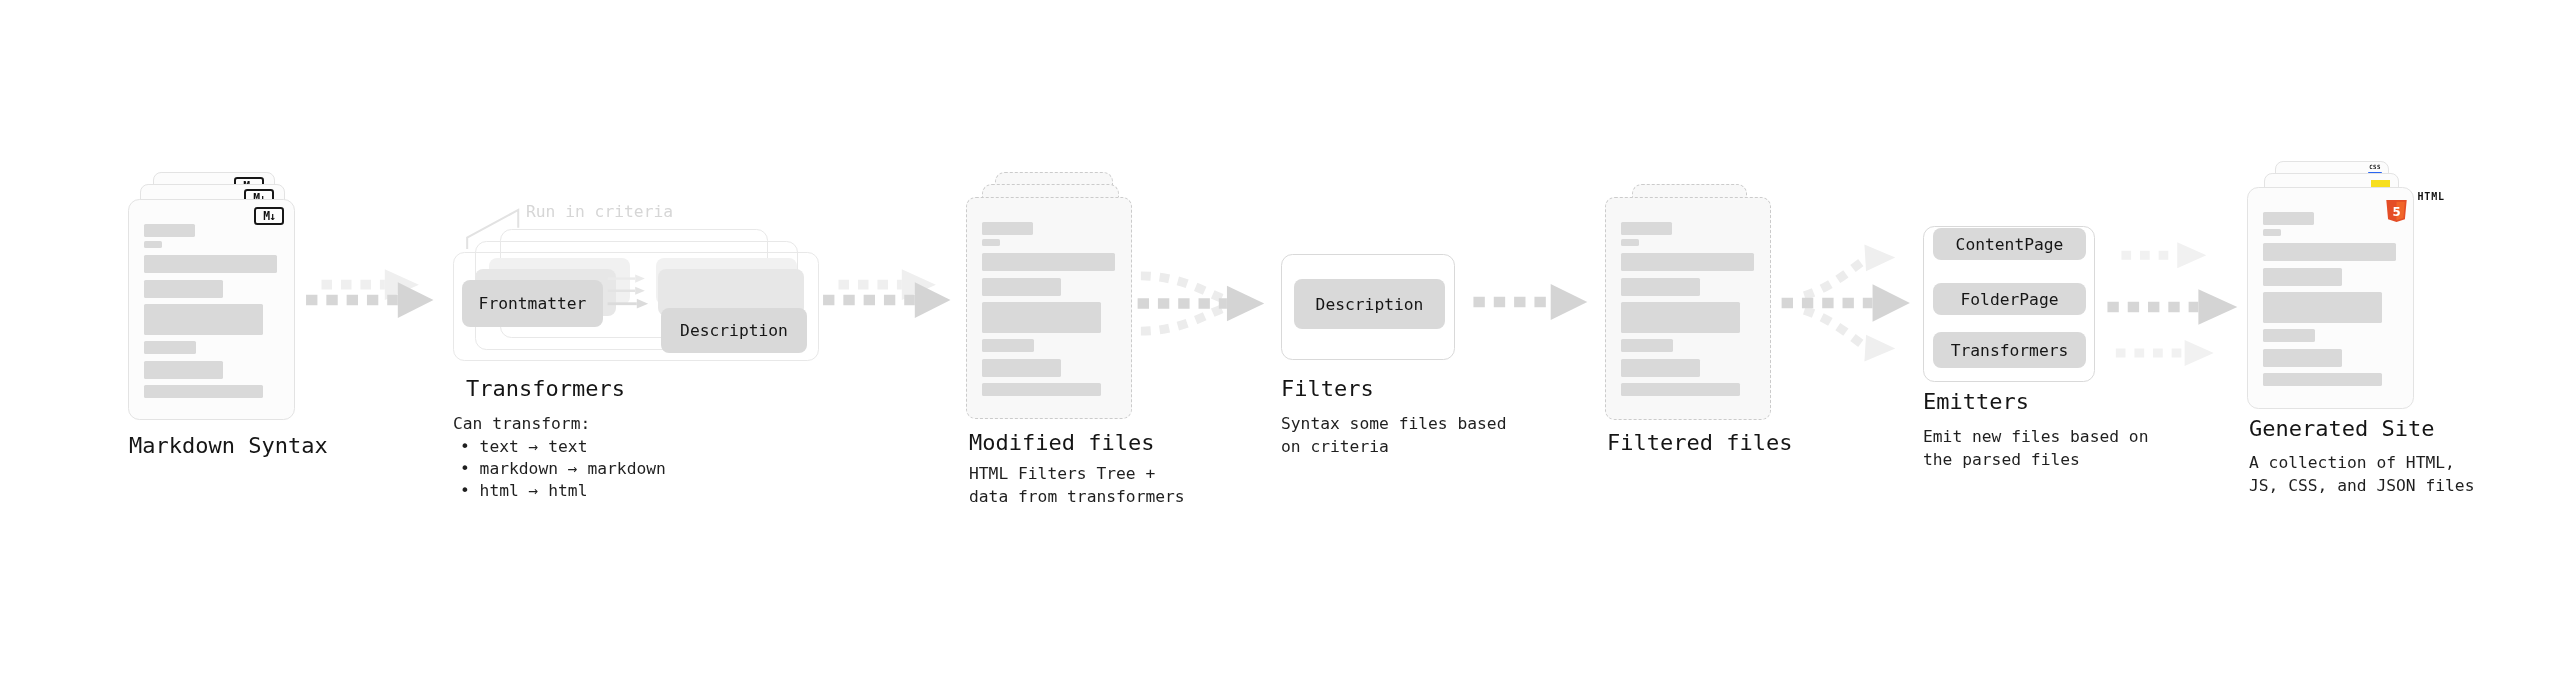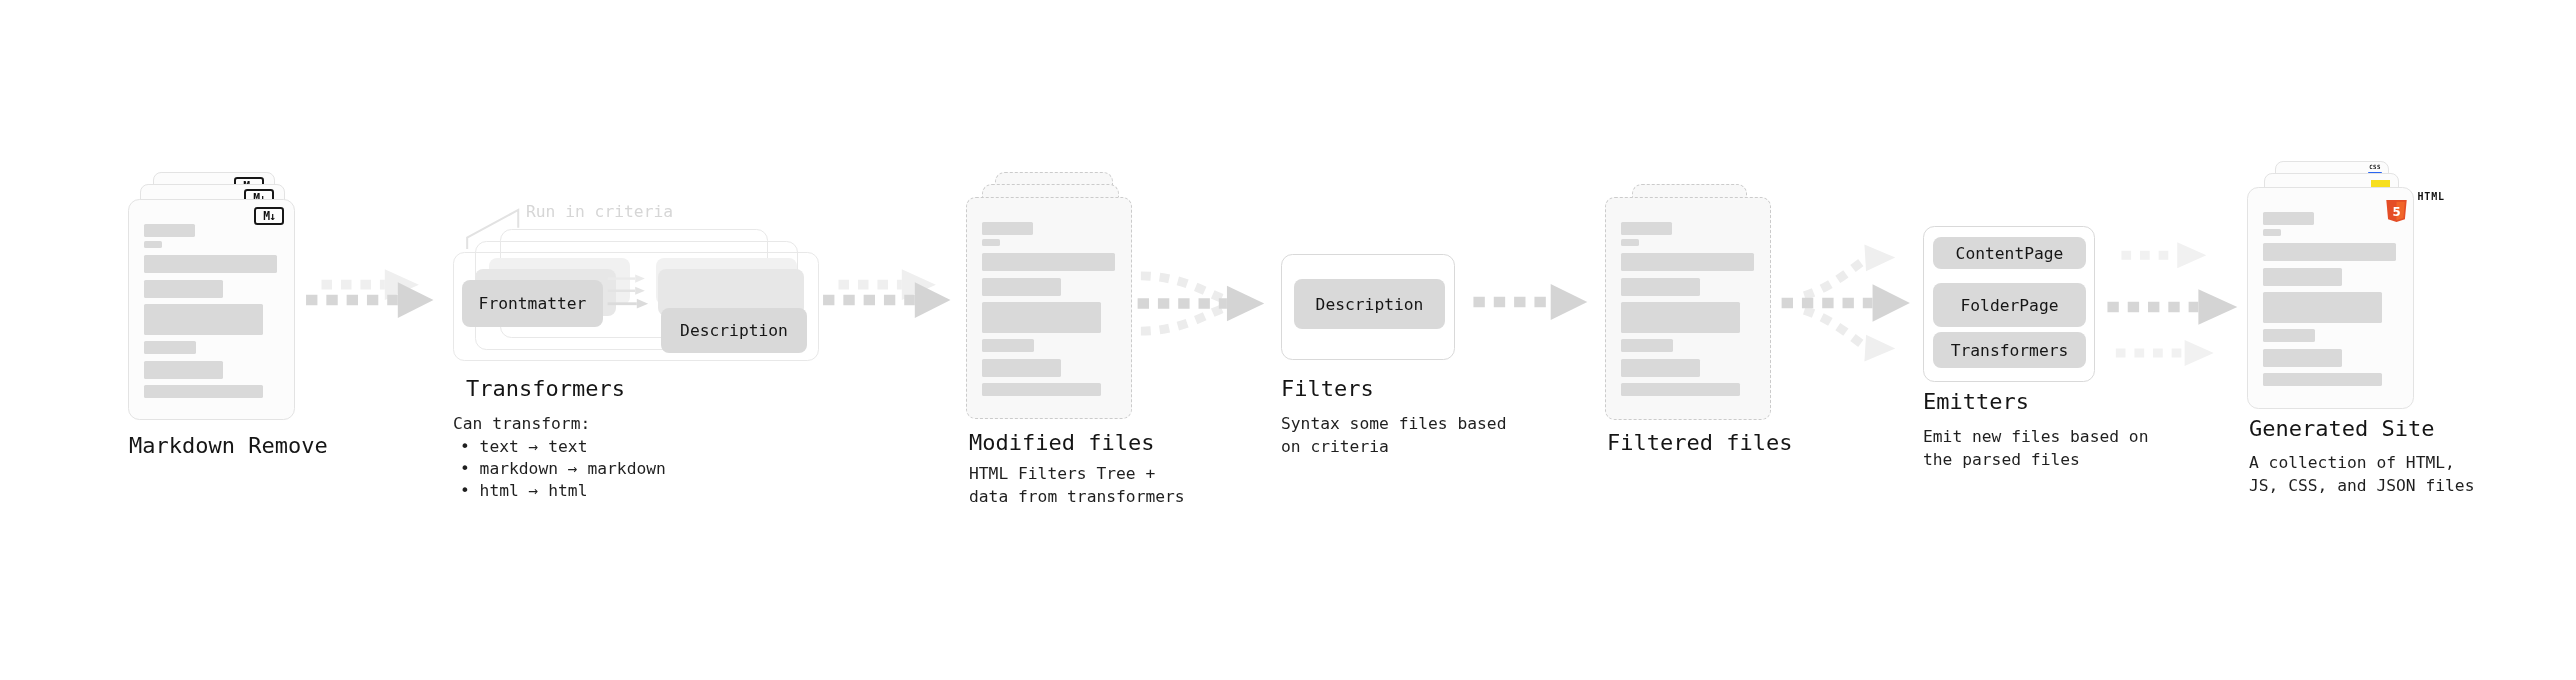--- a/index.html
+++ b/index.html
@@ -59,21 +59,21 @@
       <div class="md-badge" style="right:9.8px;top:7.3px;">M↓</div>
     <div class="bar" style="top: 24.4px; width: 51px; height: 13px;"></div>
         <div class="bar" style="top: 41px; width: 18px; height: 6.5px;"></div>
         <div class="bar" style="top: 55px; width: 133px; height: 18px;"></div>
         <div class="bar" style="top: 80px; width: 79px; height: 18px;"></div>
         <div class="bar" style="top: 104px; width: 119px; height: 31px;"></div>
         <div class="bar" style="top: 141px; width: 52px; height: 13px;"></div>
         <div class="bar" style="top: 161px; width: 79px; height: 18px;"></div>
         <div class="bar" style="top: 185px; width: 119px; height: 13px;"></div>
       </div>
-    <div class="stage-label" style="left:129px;top:432px;">Markdown Remove</div>
+    <div class="stage-label" style="left:129px;top:432px;">Markdown Syntax</div>
   </div>
 
   <svg class="abs" style="left:302px;top:257px;z-index:0;" width="138" height="65" viewBox="0 0 170 80">
     <line x1="24" y1="34" x2="102" y2="34" stroke="#efefef" stroke-width="12" stroke-dasharray="13 11"></line>
     <polygon points="102,15 144,34 102,53" fill="#efefef"></polygon>
     <line x1="5" y1="53" x2="118" y2="53" stroke="#d6d6d6" stroke-width="13" stroke-dasharray="14 11"></line>
     <polygon points="118,31 162,53 118,75" fill="#d4d4d4"></polygon>
   </svg>
 
   <div>
@@ -176,22 +176,22 @@
     <path d="M30,72 C62,62 82,44 104,28" stroke="#ececec" stroke-width="11" stroke-dasharray="12 11" fill="none"></path>
     <polygon points="104,9 142,25 106,42" fill="#efefef"></polygon>
     <path d="M30,90 C62,100 82,118 104,134" stroke="#ececec" stroke-width="11" stroke-dasharray="12 11" fill="none"></path>
     <polygon points="106,120 142,137 104,153" fill="#efefef"></polygon>
     <line x1="2" y1="81" x2="114" y2="81" stroke="#d6d6d6" stroke-width="13" stroke-dasharray="14 11"></line>
     <polygon points="114,58 160,81 114,104" fill="#d4d4d4"></polygon>
   </svg>
 
   <div>
     <div class="frame" style="left:1923px;top:226px;width:172px;height:156px;"></div>
-    <div class="chip" style="left:1933px;top:237px;width:153px;height:32px;">ContentPage</div>
-    <div class="chip" style="left:1933px;top:283px;width:153px;height:44px;">FolderPage</div>
+    <div class="chip" style="left:1933px;top:228px;width:153px;height:32px;">ContentPage</div>
+    <div class="chip" style="left:1933px;top:283px;width:153px;height:32px;">FolderPage</div>
     <div class="chip" style="left:1933px;top:332px;width:153px;height:36px;">Transformers</div>
     <div class="stage-label" style="left:1923px;top:388px;">Emitters</div>
     <div class="stage-desc" style="left:1923px;top:425px;">Emit new files based on</div>
     <div class="stage-desc" style="left:1923px;top:448px;">the parsed files</div>
   </div>
 
   <svg class="abs" style="left:2119px;top:239px;z-index:0;" width="93" height="34" viewBox="0 0 115 42">
     <line x1="3" y1="20" x2="72" y2="20" stroke="#f1f1f1" stroke-width="11" stroke-dasharray="12 11"></line>
     <polygon points="72,4 108,20 72,36" fill="#f1f1f1"></polygon>
   </svg>

